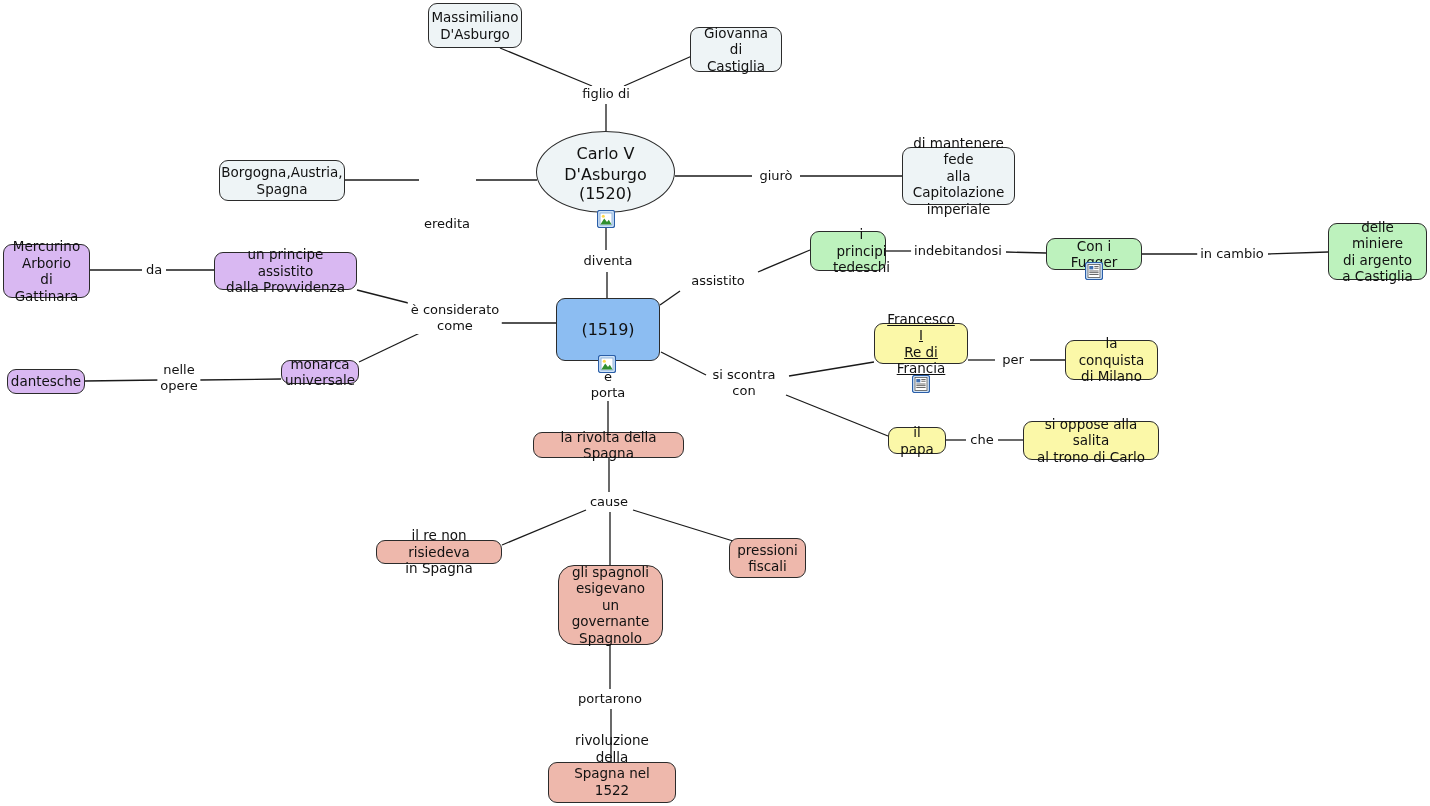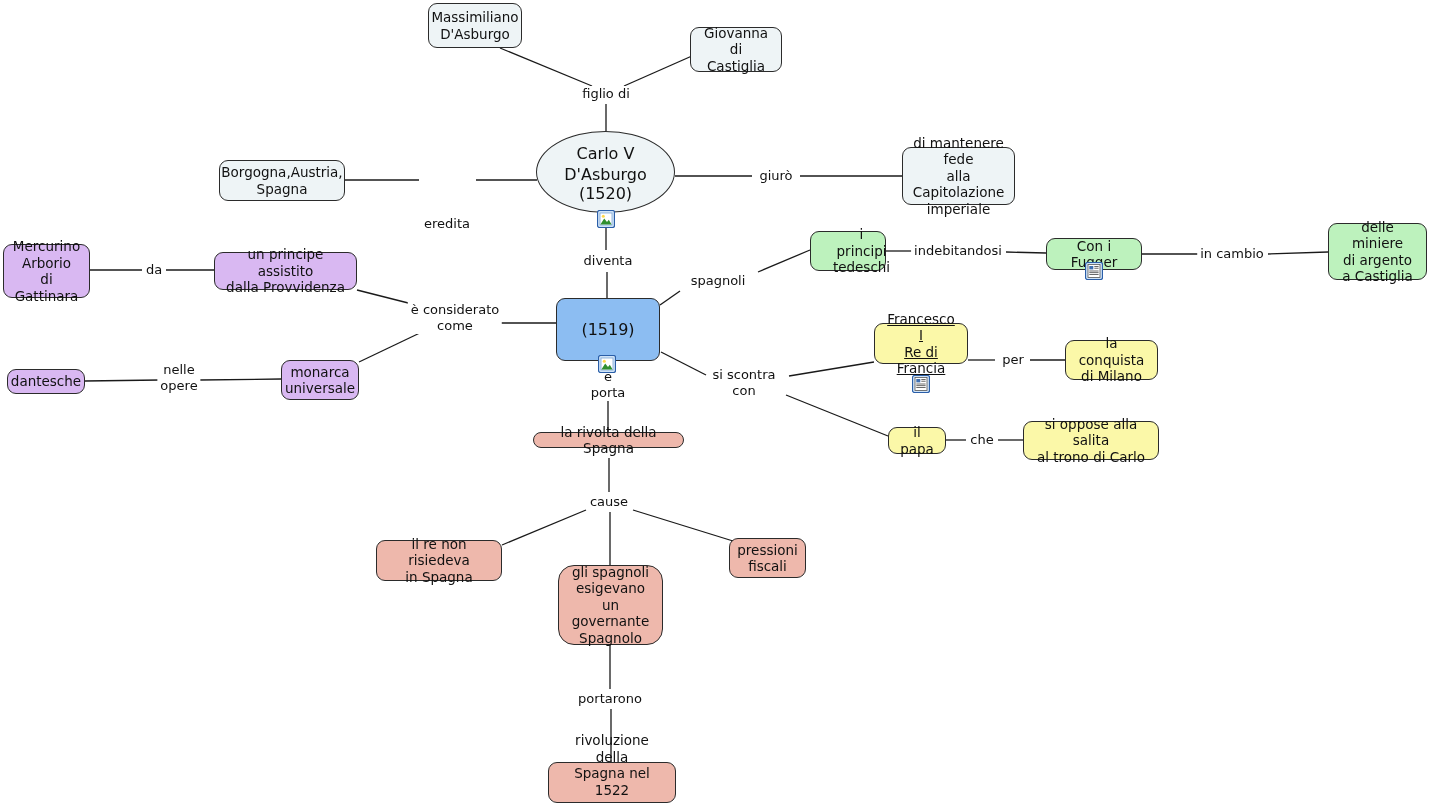--- a/index.html
+++ b/index.html
@@ -141,59 +141,59 @@
 Spagna</div></div>
       <div class="node c-lightblue" style="left: 902px; top: 147px; width: 113px; height: 58px;"><div>di mantenere fede
 alla Capitolazione
 imperiale</div></div>
       <div class="node c-purple" style="left: 3px; top: 244px; width: 87px; height: 54px;"><div>Mercurino
 Arborio
 di Gattinara</div></div>
       <div class="node c-purple" style="left: 214px; top: 252px; width: 143px; height: 38px;"><div>un principe assistito
 dalla Provvidenza</div></div>
       <div class="node c-purple" style="left: 7px; top: 369px; width: 78px; height: 25px;"><div>dantesche</div></div>
-      <div class="node c-purple" style="left: 281px; top: 360px; width: 78px; height: 40px;"><div>monarca
+      <div class="node c-purple" style="left: 281px; top: 360px; width: 78px; height: 24px;"><div>monarca
 universale</div></div>
       <div class="node c-blue" style="left: 556px; top: 298px; width: 104px; height: 63px;"><div class="year">(1519)</div></div>
       <div class="node c-green" style="left: 810px; top: 231px; width: 76px; height: 40px; padding-left: 36px;"><div>i principi
 tedeschi</div></div>
       <div class="node c-green" style="left: 1046px; top: 238px; width: 96px; height: 32px;"><div>Con i Fugger</div></div>
       <div class="node c-green" style="left: 1328px; top: 223px; width: 99px; height: 57px;"><div>delle miniere
 di argento
 a Castiglia</div></div>
       <div class="node c-yellow" style="left: 874px; top: 323px; width: 94px; height: 41px; text-decoration: underline;"><div>Francesco I
 Re di Francia</div></div>
       <div class="node c-yellow" style="left: 1065px; top: 340px; width: 93px; height: 40px;"><div>la conquista
 di Milano</div></div>
       <div class="node c-yellow" style="left: 888px; top: 427px; width: 58px; height: 27px;"><div>il papa</div></div>
       <div class="node c-yellow" style="left: 1023px; top: 421px; width: 136px; height: 39px;"><div>si oppose alla salita
 al trono di Carlo</div></div>
-      <div class="node c-salmon" style="left: 533px; top: 432px; width: 151px; height: 16px;"><div>la rivolta della Spagna</div></div>
-      <div class="node c-salmon" style="left: 376px; top: 540px; width: 126px; height: 41px;"><div>il re non risiedeva
+      <div class="node c-salmon" style="left: 533px; top: 432px; width: 151px; height: 26px;"><div>la rivolta della Spagna</div></div>
+      <div class="node c-salmon" style="left: 376px; top: 540px; width: 126px; height: 24px;"><div>il re non risiedeva
 in Spagna</div></div>
       <div class="node c-salmon" style="left: 558px; top: 565px; width: 105px; height: 80px; border-radius: 16px;"><div>gli spagnoli
 esigevano
 un governante
 Spagnolo</div></div>
       <div class="node c-salmon" style="left: 729px; top: 538px; width: 77px; height: 40px;"><div>pressioni
 fiscali</div></div>
       <div class="node c-salmon" style="left: 548px; top: 762px; width: 128px; height: 41px; align-items: flex-end;"><div>rivoluzione della
 Spagna nel 1522</div></div>
     </div>
   <div id="labels-layer">
       <div class="edge-label" style="left: 606px; top: 94px; text-align: right;">figlio di</div>
       <div class="edge-label" style="left: 447px; top: 180px; margin-top: 44px;">eredita</div>
       <div class="edge-label" style="left: 776px; top: 176px;">giurò</div>
       <div class="edge-label" style="left: 608px; top: 261px;">diventa</div>
       <div class="edge-label" style="left: 154px; top: 270px;">da</div>
       <div class="edge-label" style="left: 455px; top: 318px;">è considerato
 come</div>
       <div class="edge-label" style="left: 179px; top: 378px;">nelle
 opere</div>
-      <div class="edge-label" style="left: 718px; top: 281px;">spagnoli</div>
+      <div class="edge-label" style="left: 718px; top: 281px;">assistito</div>
       <div class="edge-label" style="left: 958px; top: 251px;">indebitandosi</div>
       <div class="edge-label" style="left: 1232px; top: 254px;">in cambio</div>
       <div class="edge-label" style="left: 744px; top: 383px;">si scontra
 con</div>
       <div class="edge-label" style="left: 1013px; top: 360px;">per</div>
       <div class="edge-label" style="left: 982px; top: 440px;">che</div>
       <div class="edge-label" style="left: 608px; top: 385px;">e
 porta</div>
       <div class="edge-label" style="left: 609px; top: 502px;">cause</div>
       <div class="edge-label" style="left: 610px; top: 699px;">portarono</div>

